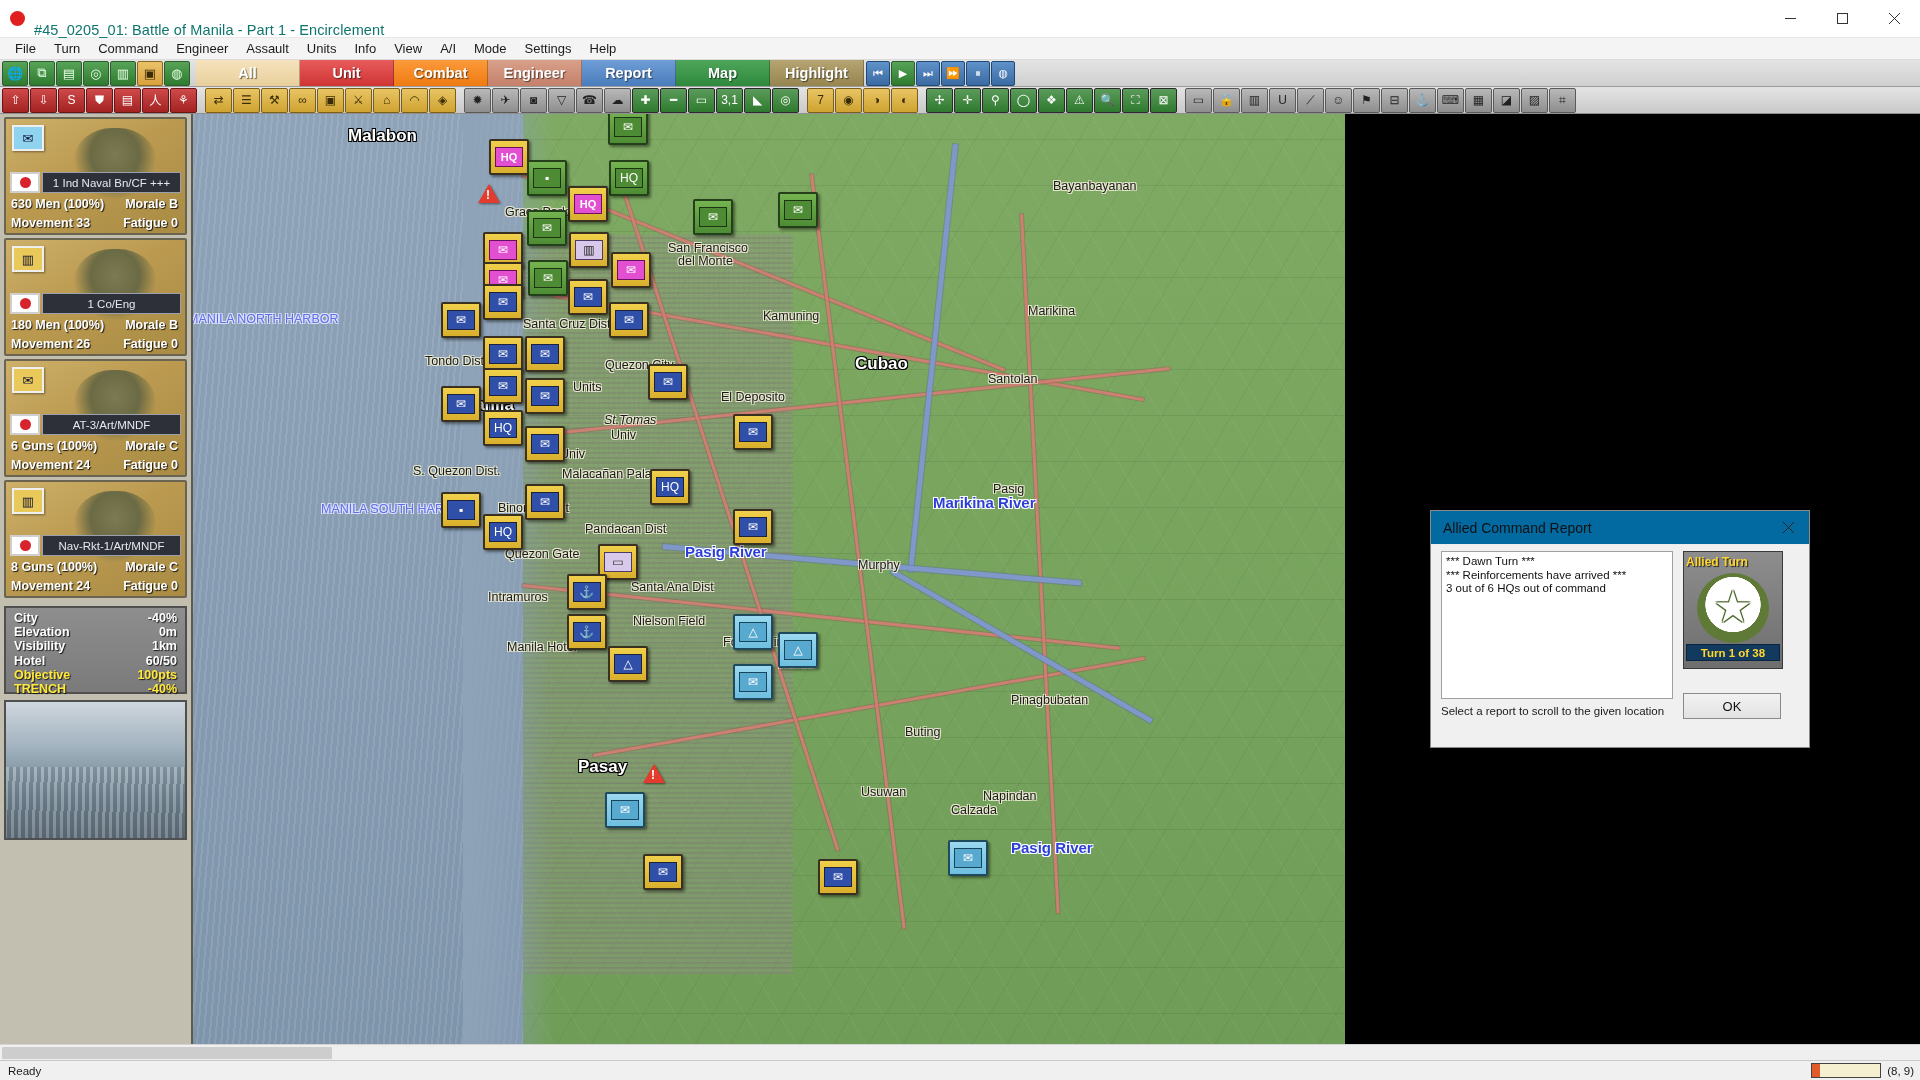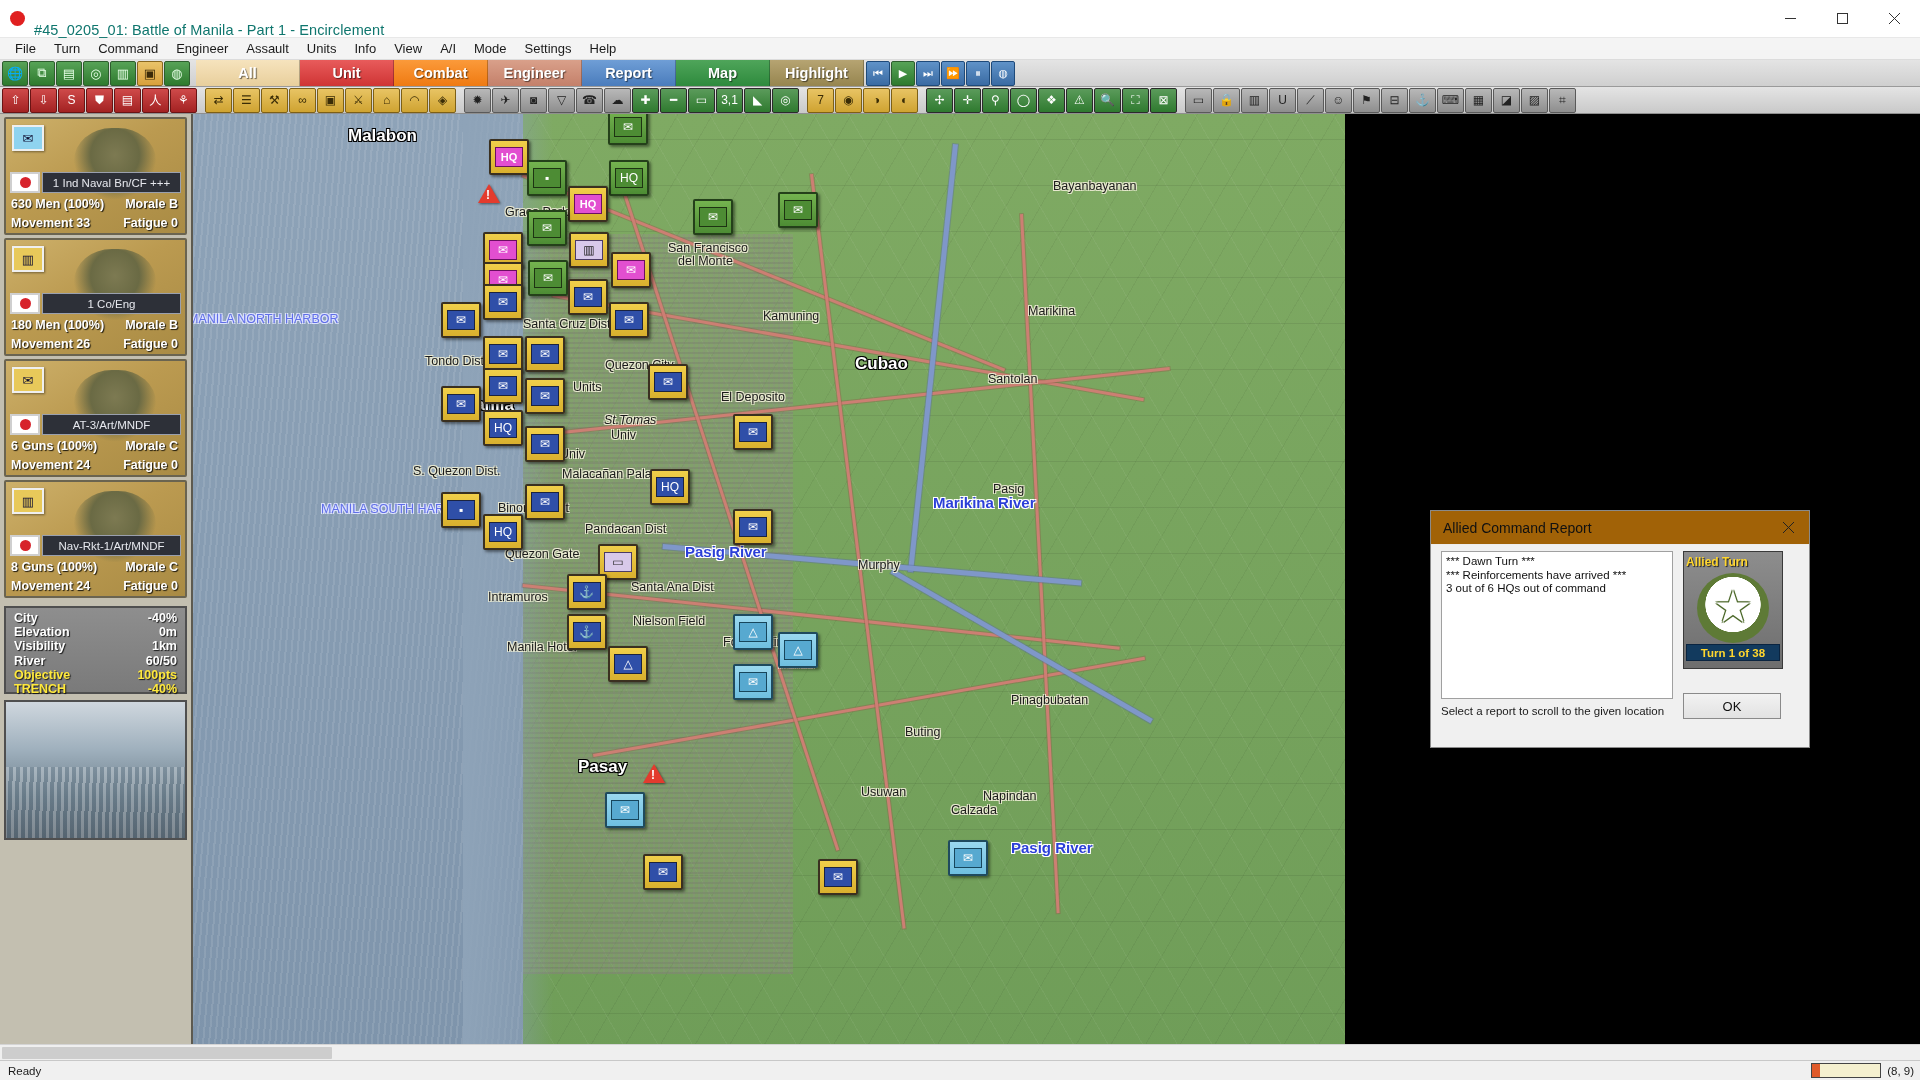--- a/index.html
+++ b/index.html
@@ -250,21 +250,21 @@
   }
 
   
   .dialog {
     position: absolute; left: 1430px; top: 396px; width: 380px; height: 238px;
     background: #f0f0f0; border: 1px solid #8a8a8a;
     box-shadow: 2px 3px 10px rgba(0,0,0,.55);
   }
   .dlg-title {
     height: 34px; display: flex; align-items: center; padding: 0 4px 0 12px;
-    background: #a16207; border-bottom: 1px solid #ececec;
+    background: #0369a1; border-bottom: 1px solid #ececec;
   }
   .dlg-title-text { font-size: 14px; color: #111; }
   .dlg-close {
     margin-left: auto; width: 34px; height: 30px;
     display: flex; align-items: center; justify-content: center; font-size: 15px; color: #222;
   }
   .dlg-body { position: relative; height: 204px; padding: 6px 10px 0 10px; }
   .dlg-list {
     position: absolute; left: 10px; top: 6px; width: 232px; height: 148px;
     background: #fff; border: 1px solid #a0a0a0;
@@ -557,21 +557,21 @@
           </div>
         <div class="tr-line">
             <span>Elevation</span>
             <span>0m</span>
           </div>
         <div class="tr-line">
             <span>Visibility</span>
             <span>1km</span>
           </div>
         <div class="tr-line">
-            <span>River</span>
+            <span>Hotel</span>
             <span>60/50</span>
           </div>
         <div class="tr-line hi">
             <span>Objective</span>
             <span>100pts</span>
           </div>
         <div class="tr-line hi">
             <span>TRENCH</span>
             <span>-40%</span>
           </div>

